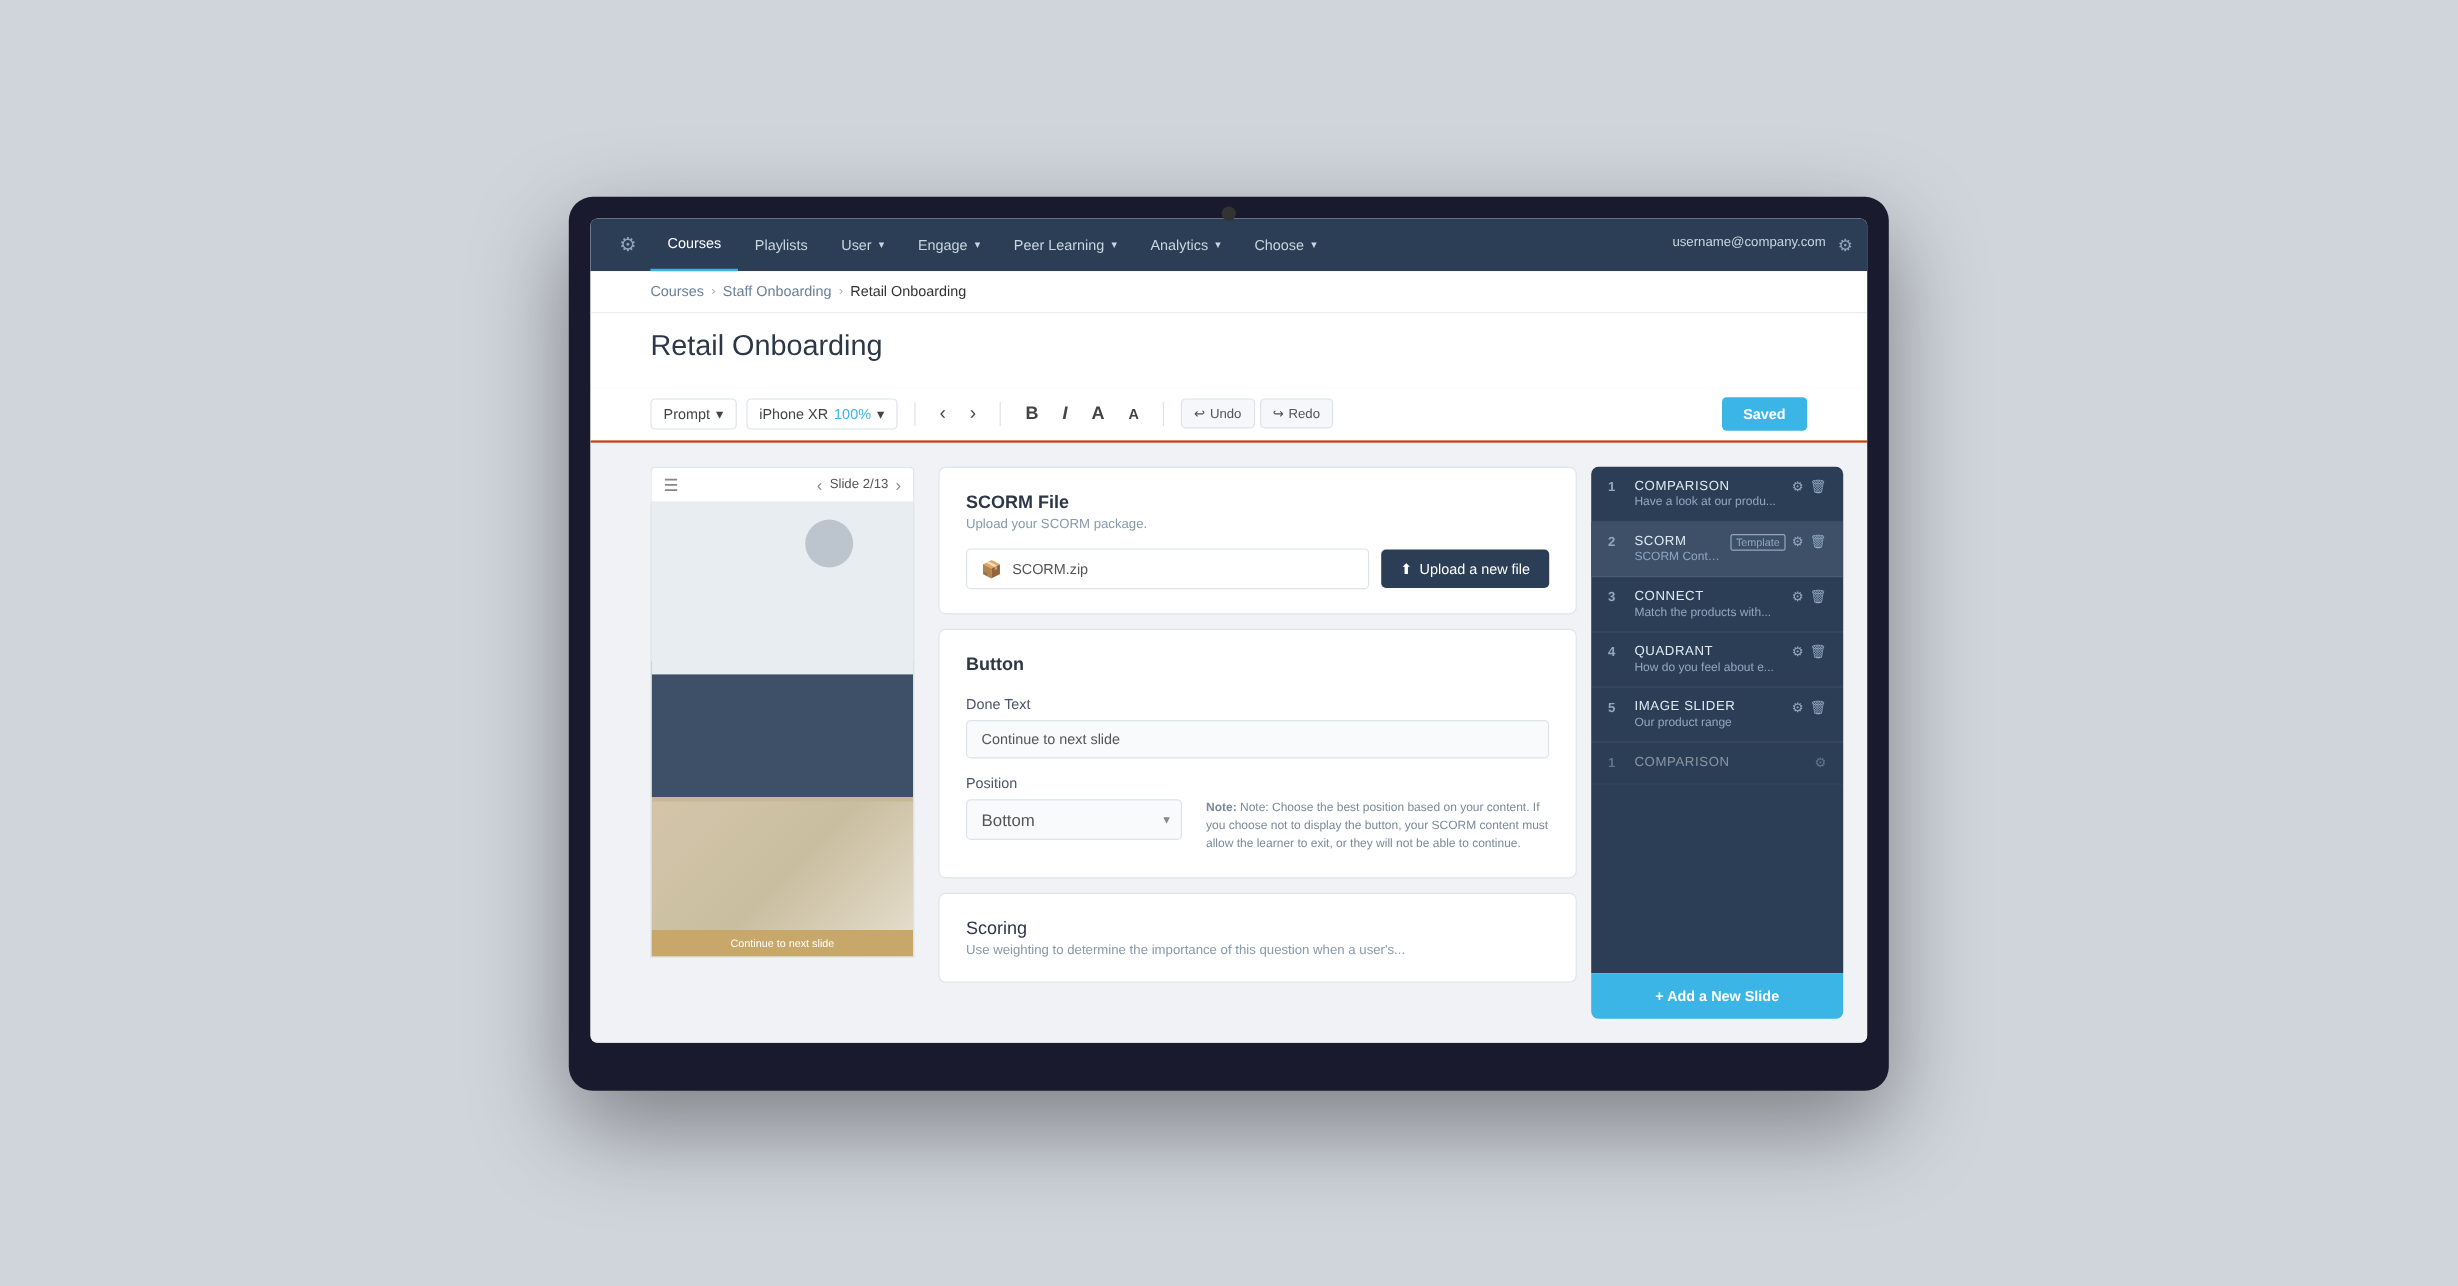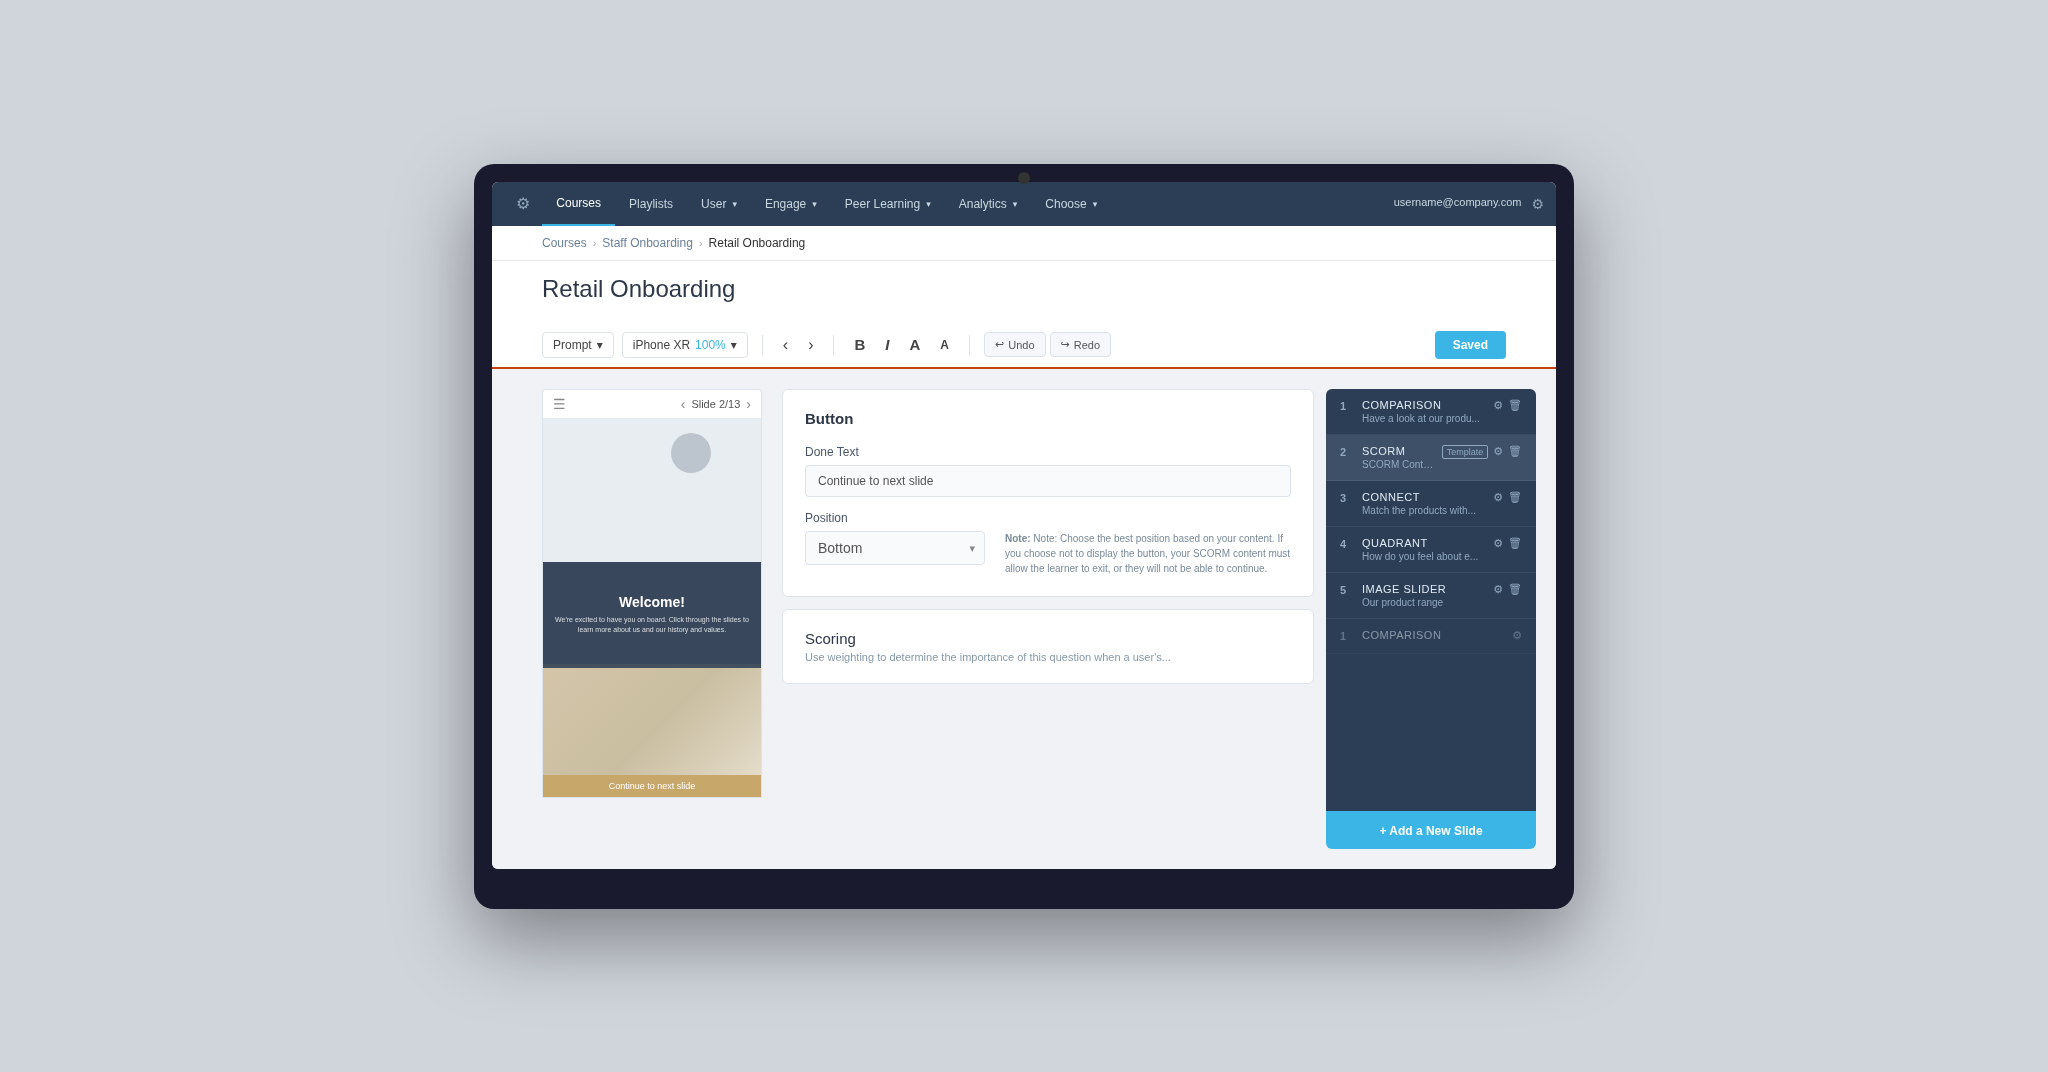--- a/index.html
+++ b/index.html
@@ -589,31 +589,41 @@
             <span class="slide-nav-icon">‹</span>
             <span>Slide 2/13</span>
             <span class="slide-nav-icon">›</span>
           </div>
         </div>
         <div class="slide-preview-img">
           <div class="slide-img-top">
             <div class="slide-cup"></div>
 
           </div>
-          <div class="slide-img-middle">
-            <div class="slide-welcome">Welcome!</div>
-            <div class="slide-desc">We're excited to have you on board. Click through the slides to learn more about us and our history and values.</div>
-          </div>
           <div class="slide-img-bottom"></div>
           <div class="slide-continue-btn">Continue to next slide</div>
         </div>
       </div>
 
       <div class="right-panel">
 
+        <div class="panel-section">
+          <div class="panel-title">SCORM File</div>
+          <div class="panel-subtitle">Upload your SCORM package.</div>
+          <div class="file-upload-area">
+            <div class="file-name-box">
+              <span class="file-icon">📦</span>
+              <span>SCORM.zip</span>
+            </div>
+            <button class="upload-btn">
+              <span>⬆</span>
+              <span>Upload a new file</span>
+            </button>
+          </div>
+        </div>
 
         <div class="panel-section">
           <div class="panel-title">Button</div>
           <div style="height:14px"></div>
           <div class="form-label">Done Text</div>
           <input class="form-input" type="text" value="Continue to next slide" style="">
           <div class="form-label">Position</div>
           <div class="position-row">
             <div class="position-select-wrap">
               <div class="select-wrapper">

